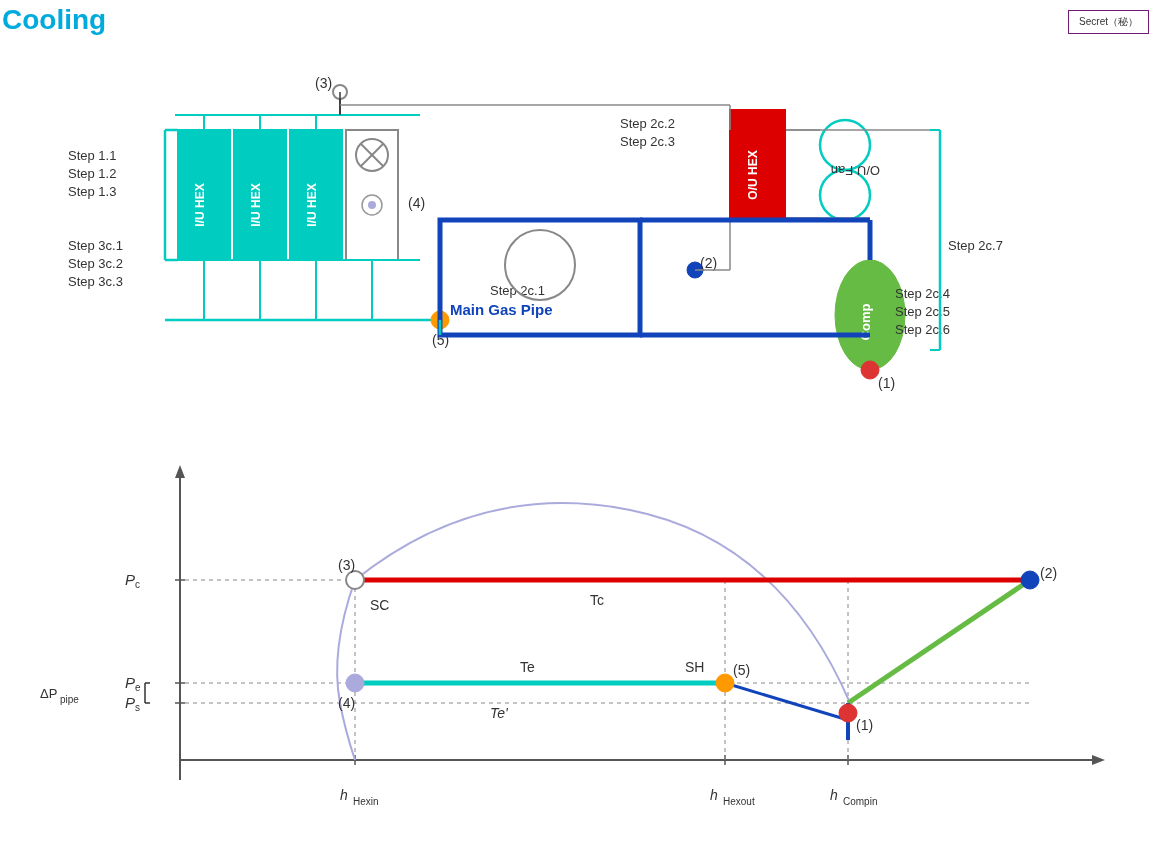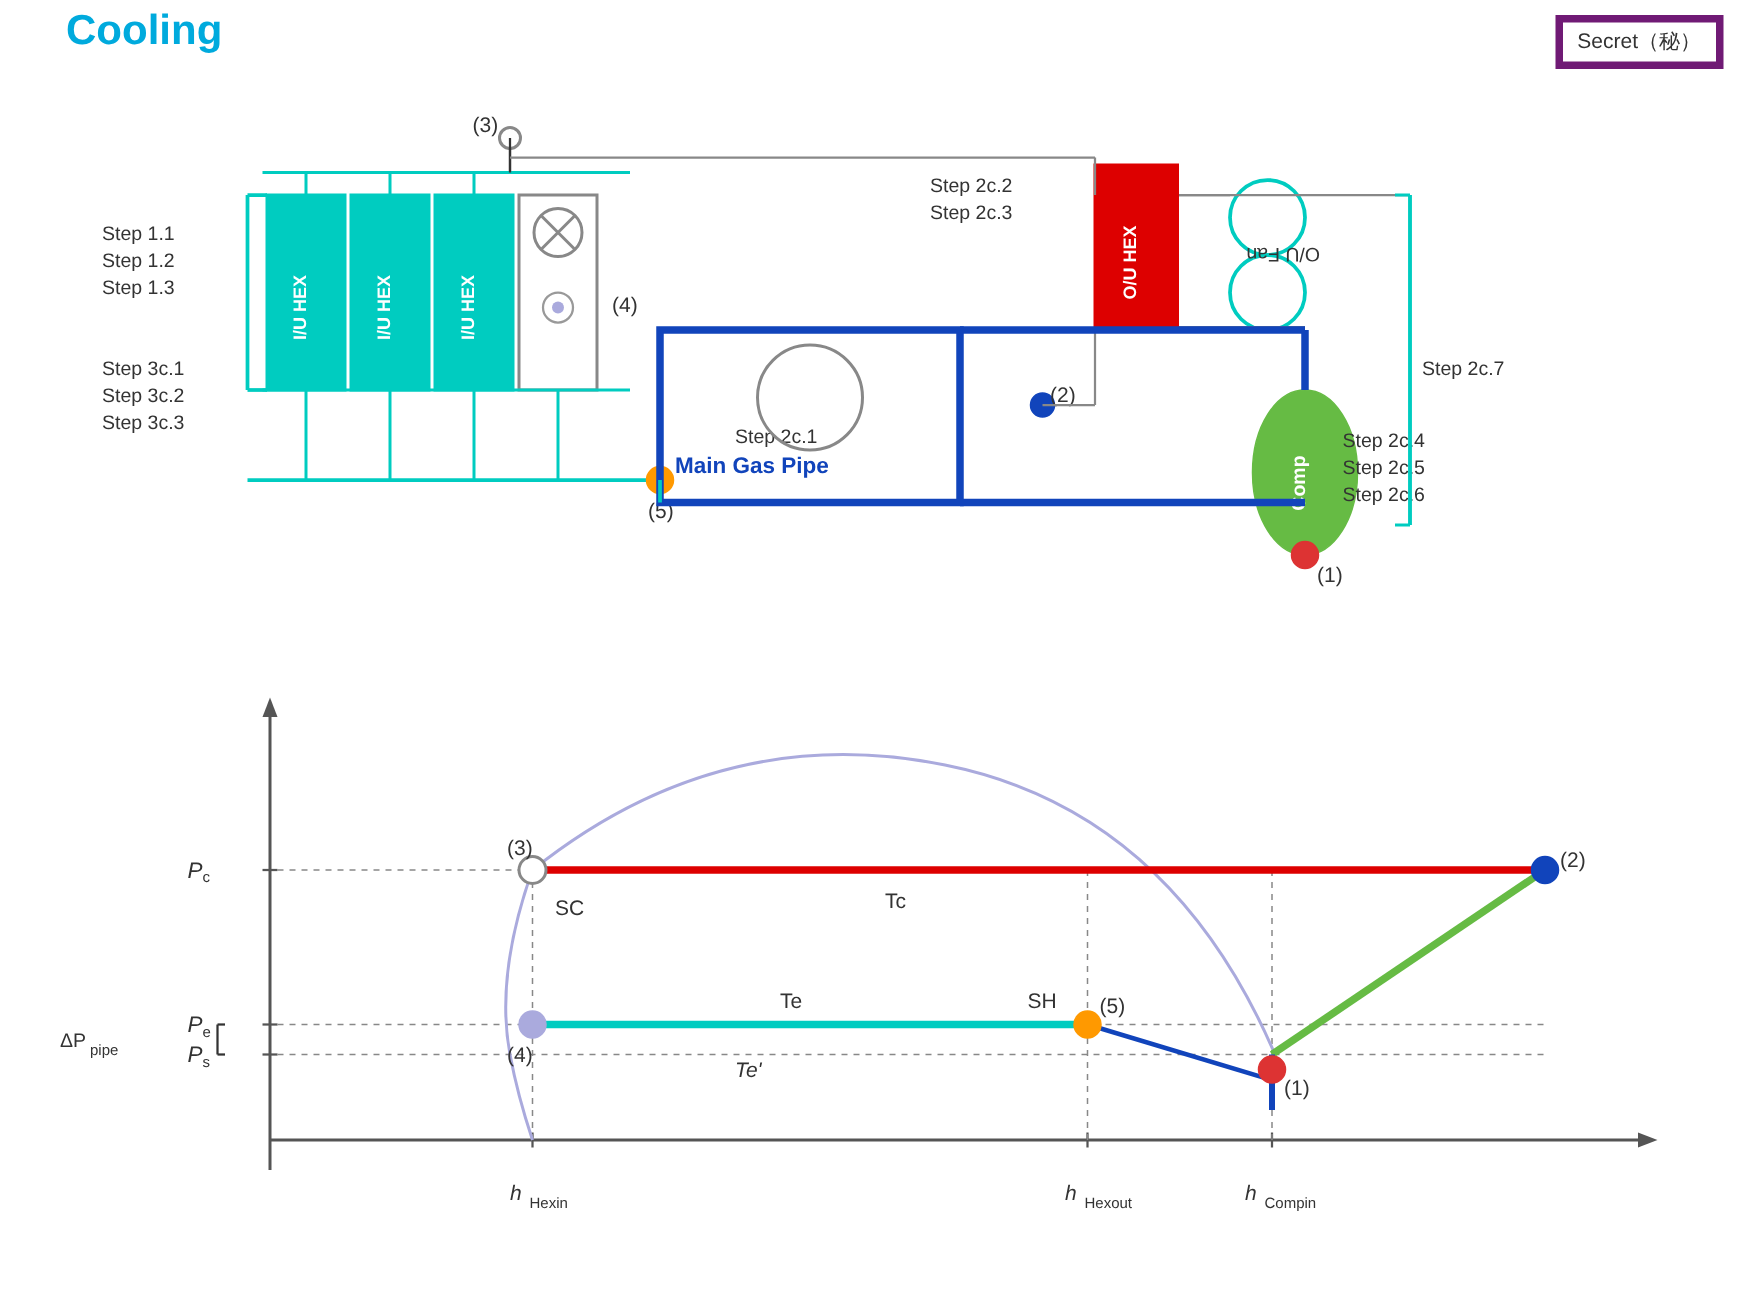--- a/index.html
+++ b/index.html
@@ -18,30 +18,29 @@
       background: white;
     }
     
     #title {
       position: absolute;
       top: 4px;
       left: 2px;
       font-size: 28px;
       font-weight: bold;
       color: #00AADD;
-      margin-left: 42px;
     }
     
     #secret-badge {
       position: absolute;
       top: 10px;
       right: 10px;
-      border: 5px solid #701a75;
+      border: 1px solid #701a75;
       padding: 4px 10px;
-      font-size: 14px;
+      font-size: 10px;
       color: #333;
       text-align: right;
     }
     
     #diagram-svg {
       position: absolute;
       top: 0;
       left: 0;
       width: 100%;
       height: 100%;

